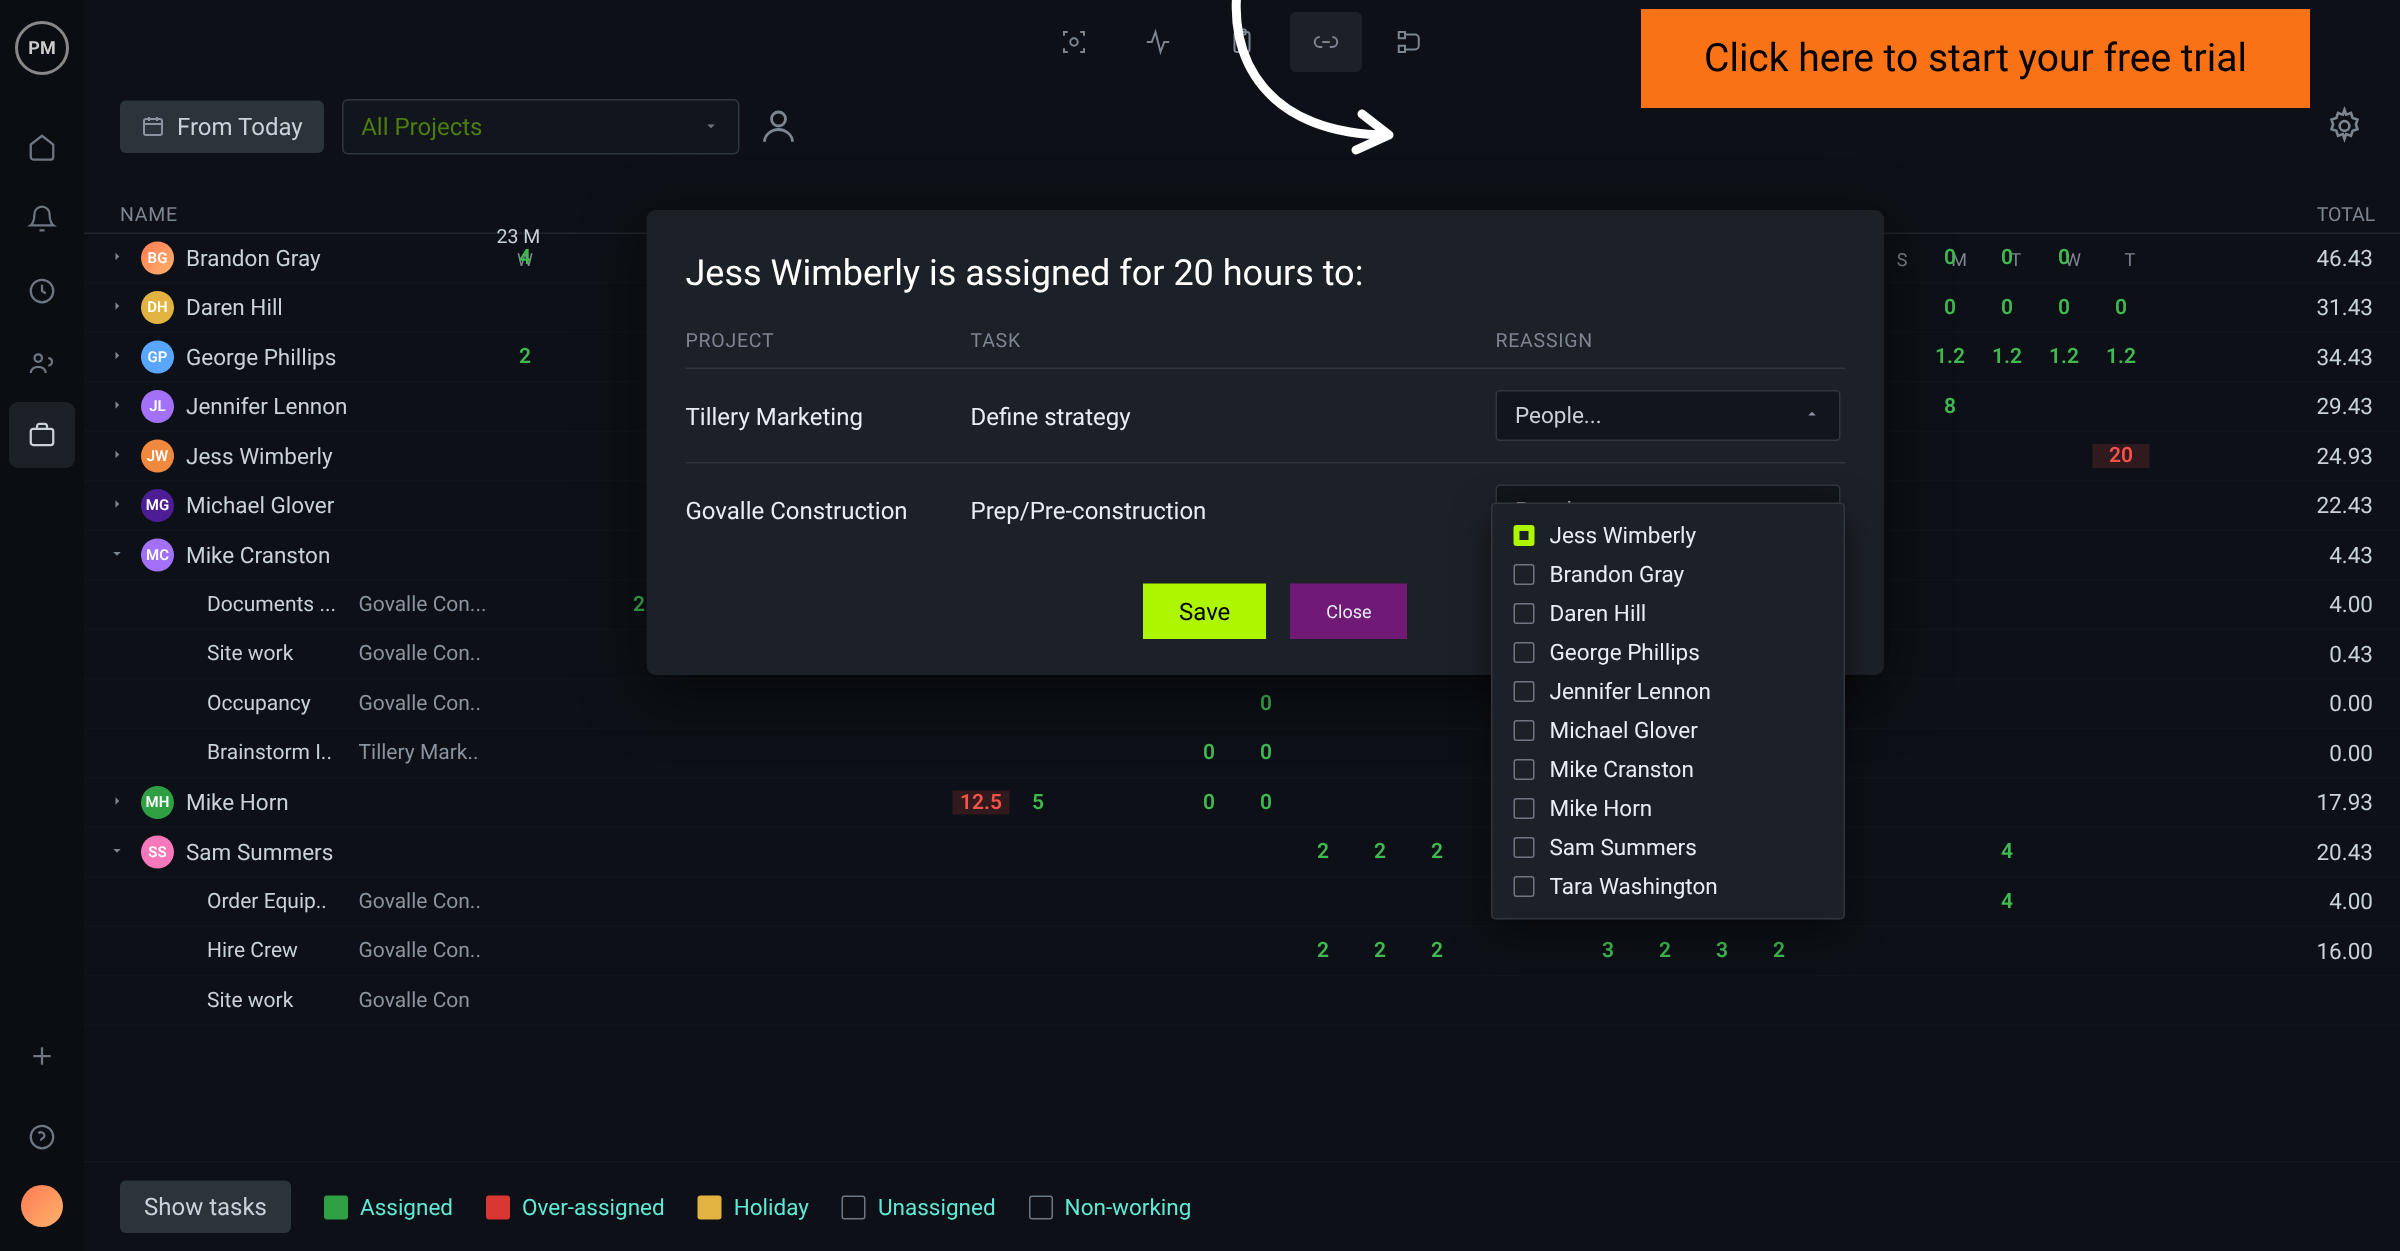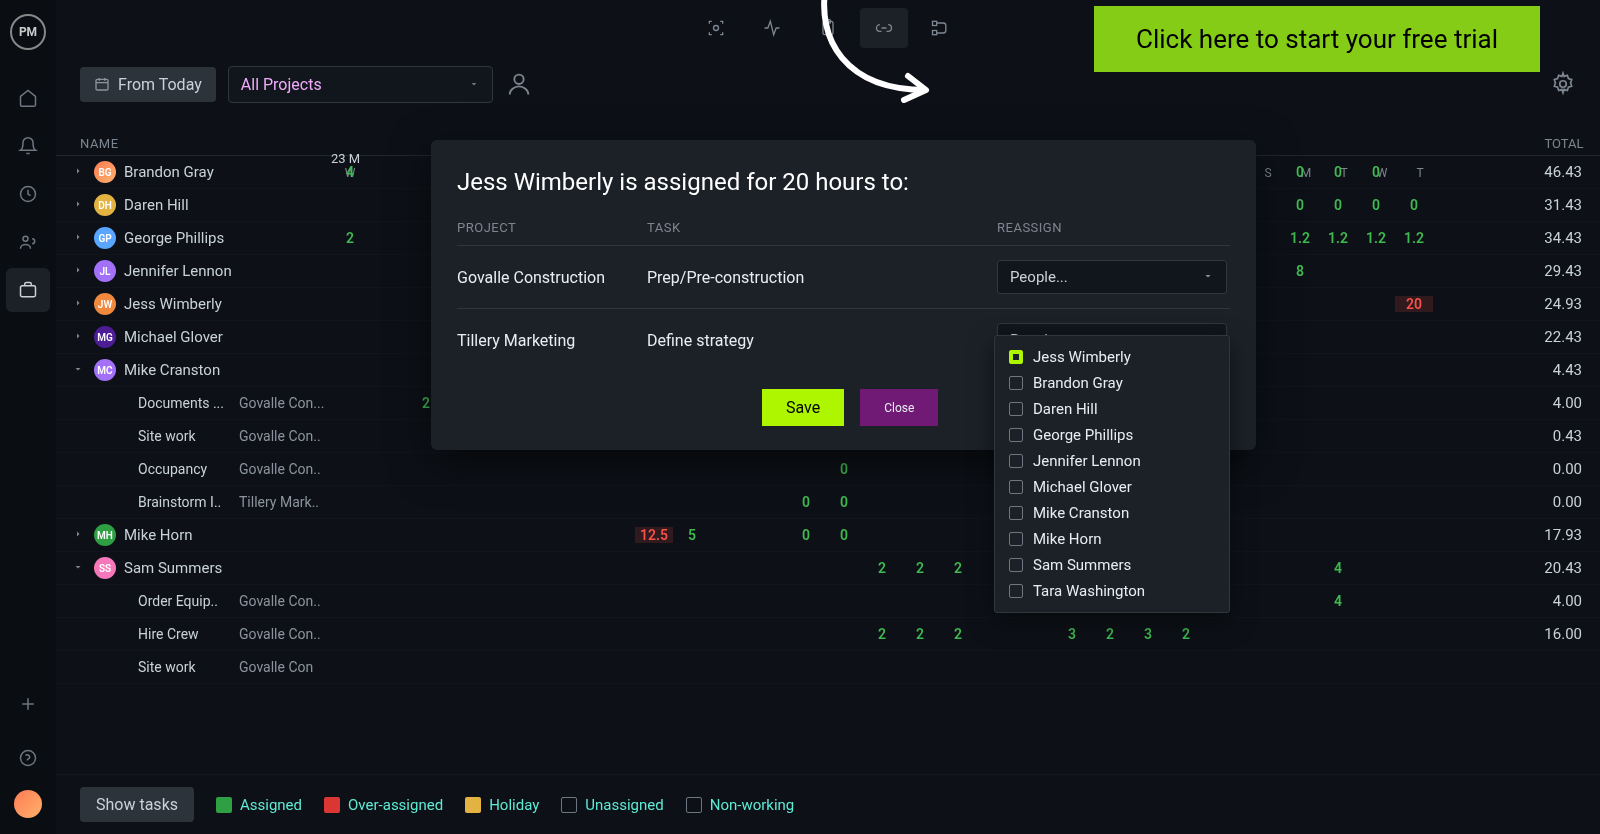--- a/index.html
+++ b/index.html
@@ -12,24 +12,24 @@
 .nav-icon svg { width:20px; height:20px; stroke:currentColor; fill:none; stroke-width:1.8; }
 .sidebar-bottom { margin-top:auto; margin-bottom:16px; display:flex; flex-direction:column; align-items:center; gap:10px; }
 .avatar-small { width:28px; height:28px; border-radius:50%; background:linear-gradient(135deg,#ff7b54,#ffb26b); }
 .main { flex:1; display:flex; flex-direction:column; position:relative; }
 .top-icons { height:56px; display:flex; align-items:center; justify-content:center; gap:8px; padding:0 24px; }
 .top-icon { width:48px; height:40px; display:flex; align-items:center; justify-content:center; color:#7d8590; cursor:pointer; border-radius:4px; }
 .top-icon.active { background:#1c2128; }
 .top-icon svg { width:20px; height:20px; stroke:currentColor; fill:none; stroke-width:1.6; }
 .toolbar { height:56px; display:flex; align-items:center; padding:0 24px 0 24px; gap:12px; position:relative; }
 .btn-from { display:flex; align-items:center; gap:8px; background:#2d333b; padding:8px 14px; border-radius:4px; font-size:16px; color:#c9d1d9; cursor:pointer; }
-.select-projects { width:265px; background:#11161c; border:1px solid #30363d; border-radius:4px; padding:8px 12px; font-size:16px; color:#f0abfc; display:flex; align-items:center; justify-content:space-between; cursor:pointer; }
+.select-projects { width:265px; background:#11161c; border:1px solid #30363d; border-radius:4px; padding:8px 12px; font-size:16px; color:#4d7c0f; display:flex; align-items:center; justify-content:space-between; cursor:pointer; }
 .toolbar-person { width:28px; height:28px; color:#7d8590; cursor:pointer; }
 .gear-icon { margin-left:auto; color:#7d8590; cursor:pointer; }
-.cta-banner { position:absolute; right:60px; top:6px; background:#84cc16; color:#000; font-size:26px; padding:18px 42px; font-weight:400; cursor:pointer; z-index:5; }
+.cta-banner { position:absolute; right:60px; top:6px; background:#f97316; color:#000; font-size:26px; padding:18px 42px; font-weight:400; cursor:pointer; z-index:5; }
 .arrow { position:absolute; left:740px; top:-20px; width:180px; height:160px; z-index:6; pointer-events:none; }
 .content { flex:1; position:relative; overflow:hidden; }
 .grid-header { display:flex; height:44px; border-bottom:1px solid #21262d; font-size:12px; color:#7d8590; align-items:flex-end; padding-bottom:4px; }
 .name-col { width:275px; padding-left:24px; font-size:13px; letter-spacing:0.5px; }
 .date-area { flex:1; display:flex; position:relative; }
 .date-group { position:absolute; font-size:12px; }
 .date-group .dg-label { font-size:13px; color:#c9d1d9; }
 .date-group .days { display:flex; gap:0; }
 .day-cell { width:38px; text-align:center; font-size:12px; color:#7d8590; }
 .total-col { width:72px; text-align:center; font-size:13px; }
@@ -890,43 +890,43 @@
     <div class="modal">
       <h2>Jess Wimberly is assigned for 20 hours to:</h2>
       <div class="modal-grid">
         <div class="modal-hdr">
           <div class="mc1">PROJECT</div>
           <div class="mc2">TASK</div>
           <div class="mc3">REASSIGN</div>
         </div>
         <div id="modal-rows">
             <div class="modal-row">
+              <div class="mc1">Tillery Marketing</div>
+              <div class="mc2">Define strategy</div>
+              <div class="mc3">
+                <div class="people-select">
+                  <span>People...</span>
+                  <span><svg width="12" height="12" viewBox="0 0 24 24" fill="#8b949e">
+                      <path d="M7 14l5-5 5 5z"></path>
+                    </svg></span>
+                </div>
+              </div>
+            </div>
+            <div class="modal-row">
               <div class="mc1">Govalle Construction</div>
               <div class="mc2">Prep/Pre-construction</div>
               <div class="mc3">
                 <div class="people-select">
                   <span>People...</span>
                   <span><svg width="12" height="12" viewBox="0 0 24 24" fill="#8b949e">
                       <path d="M7 10l5 5 5-5z"></path>
                     </svg></span>
                 </div>
               </div>
             </div>
-            <div class="modal-row">
-              <div class="mc1">Tillery Marketing</div>
-              <div class="mc2">Define strategy</div>
-              <div class="mc3">
-                <div class="people-select">
-                  <span>People...</span>
-                  <span><svg width="12" height="12" viewBox="0 0 24 24" fill="#8b949e">
-                      <path d="M7 14l5-5 5 5z"></path>
-                    </svg></span>
-                </div>
-              </div>
-            </div>
           </div>
       </div>
       <div class="modal-actions">
         <button class="btn-save">Save</button>
         <button class="btn-close">Close</button>
       </div>
     </div>
 
     <div class="dropdown" id="dropdown-list">
         <div class="opt">

